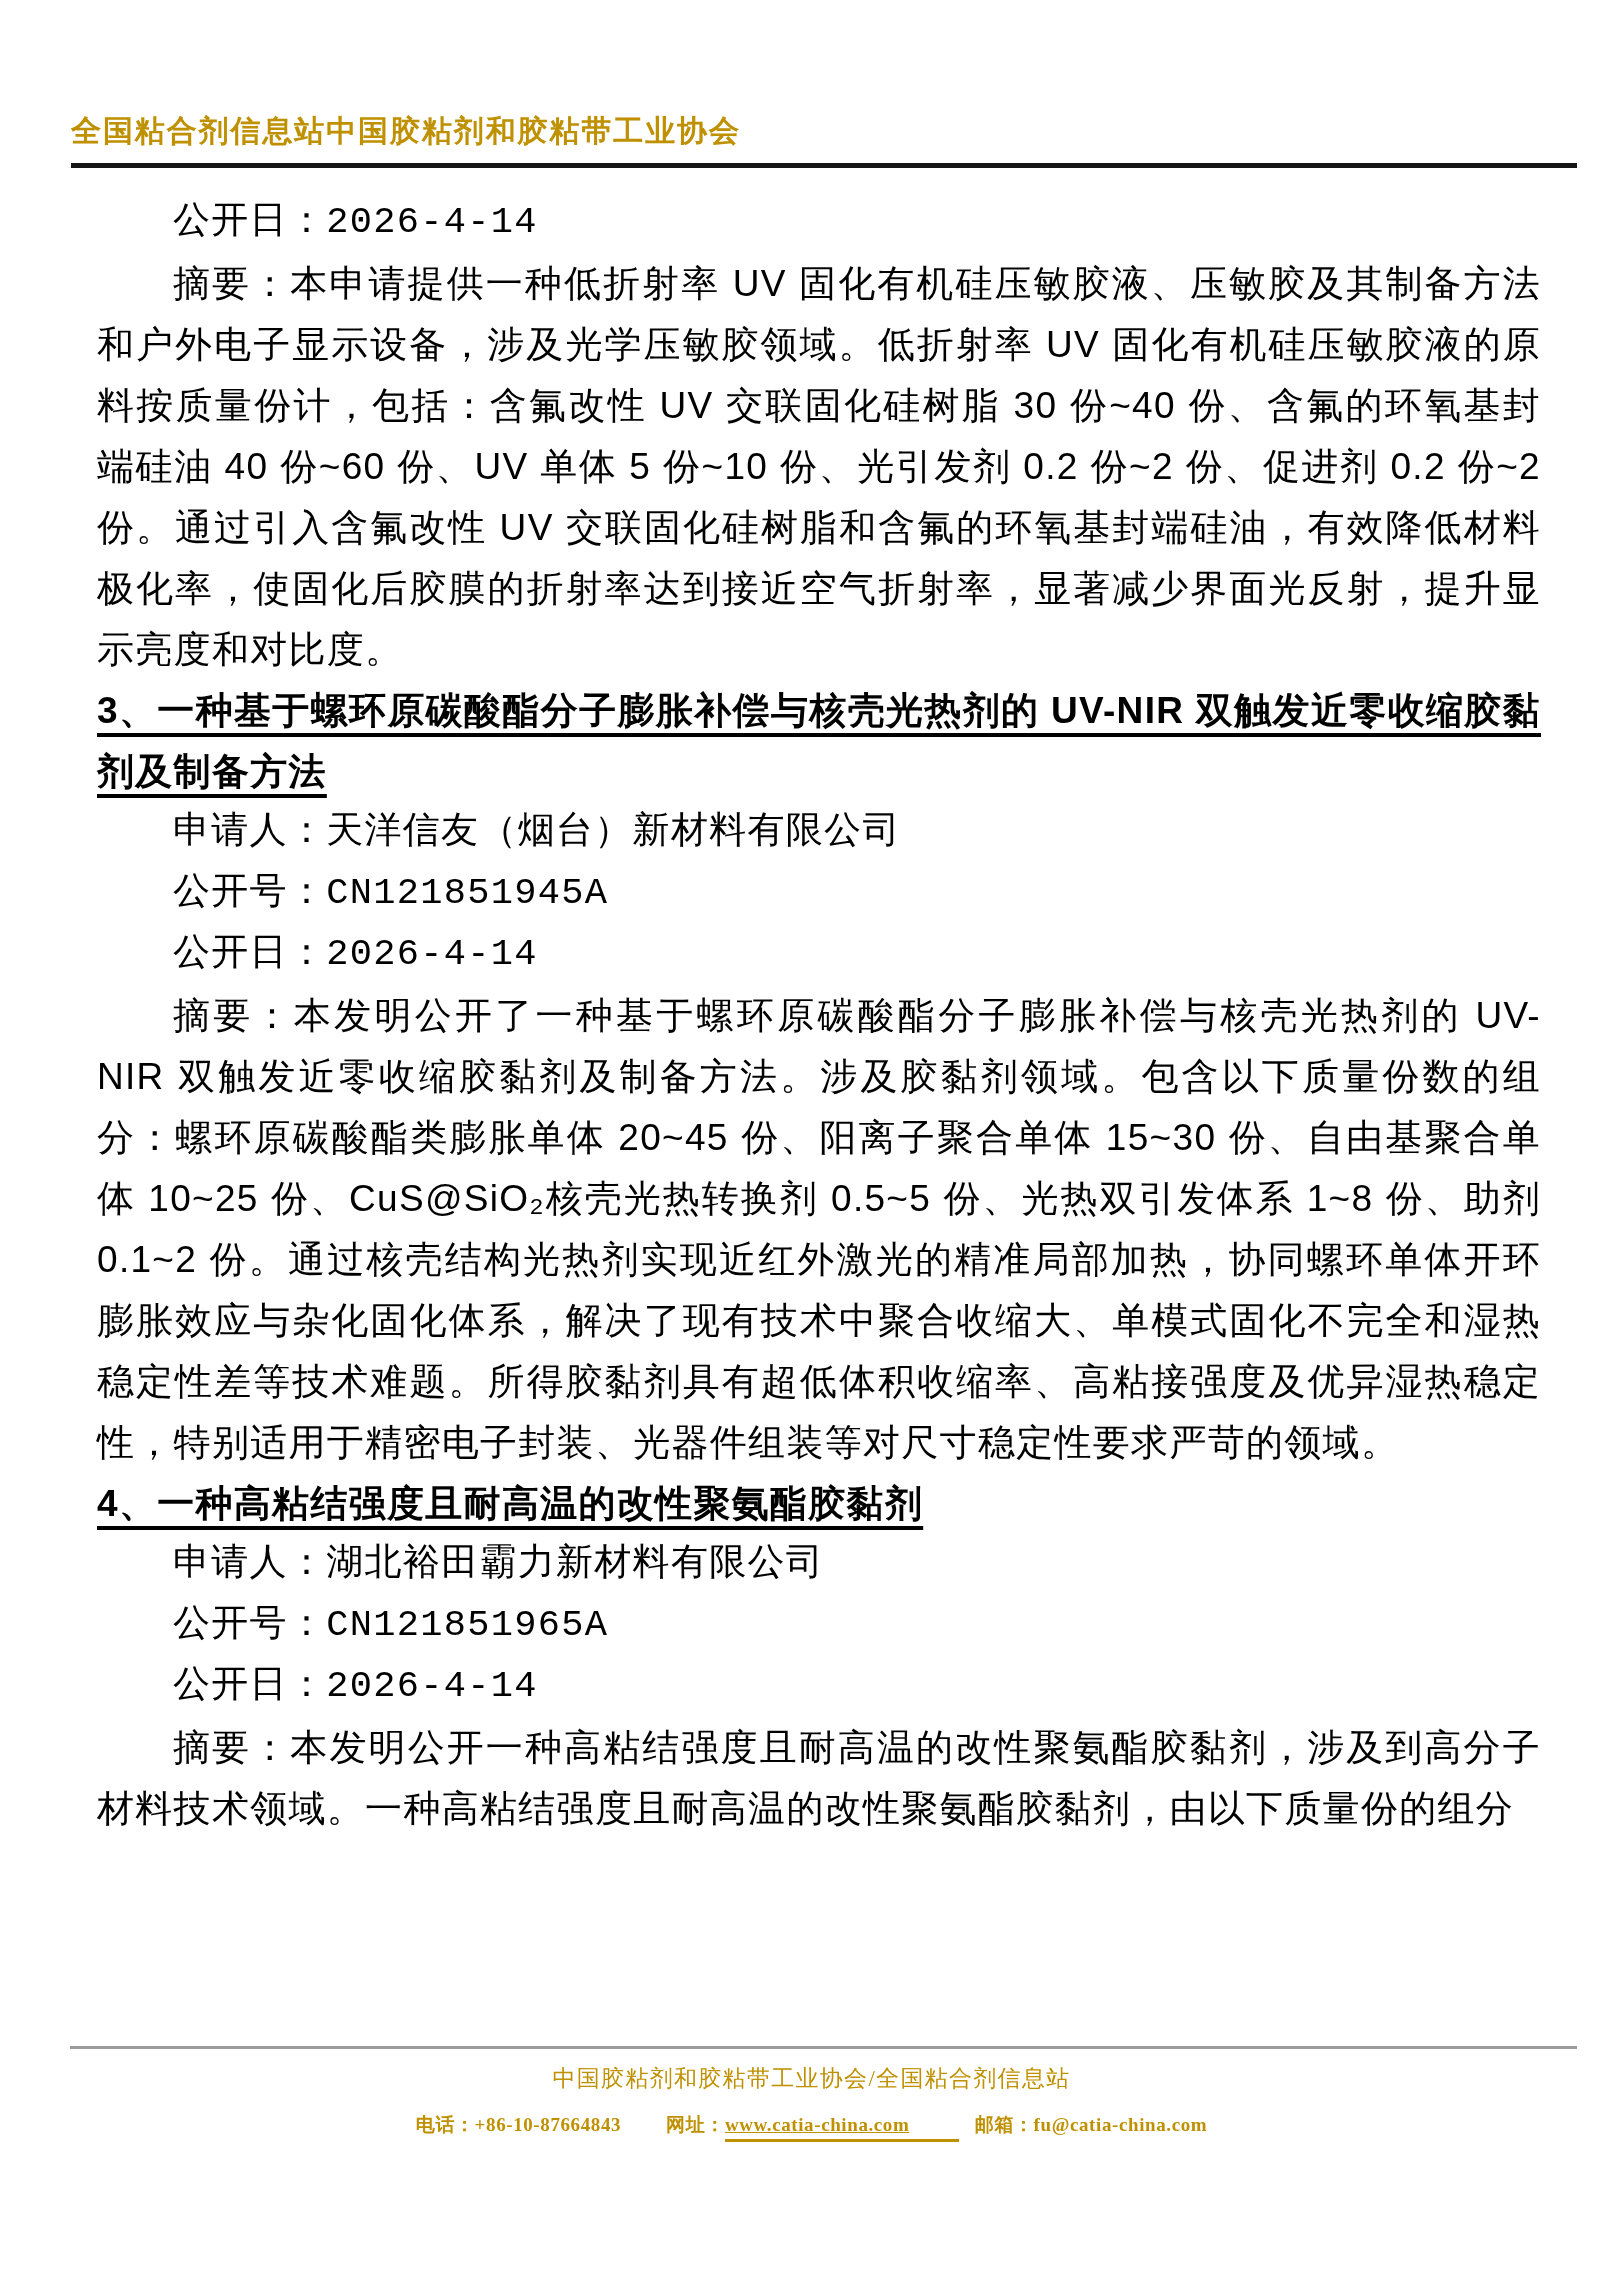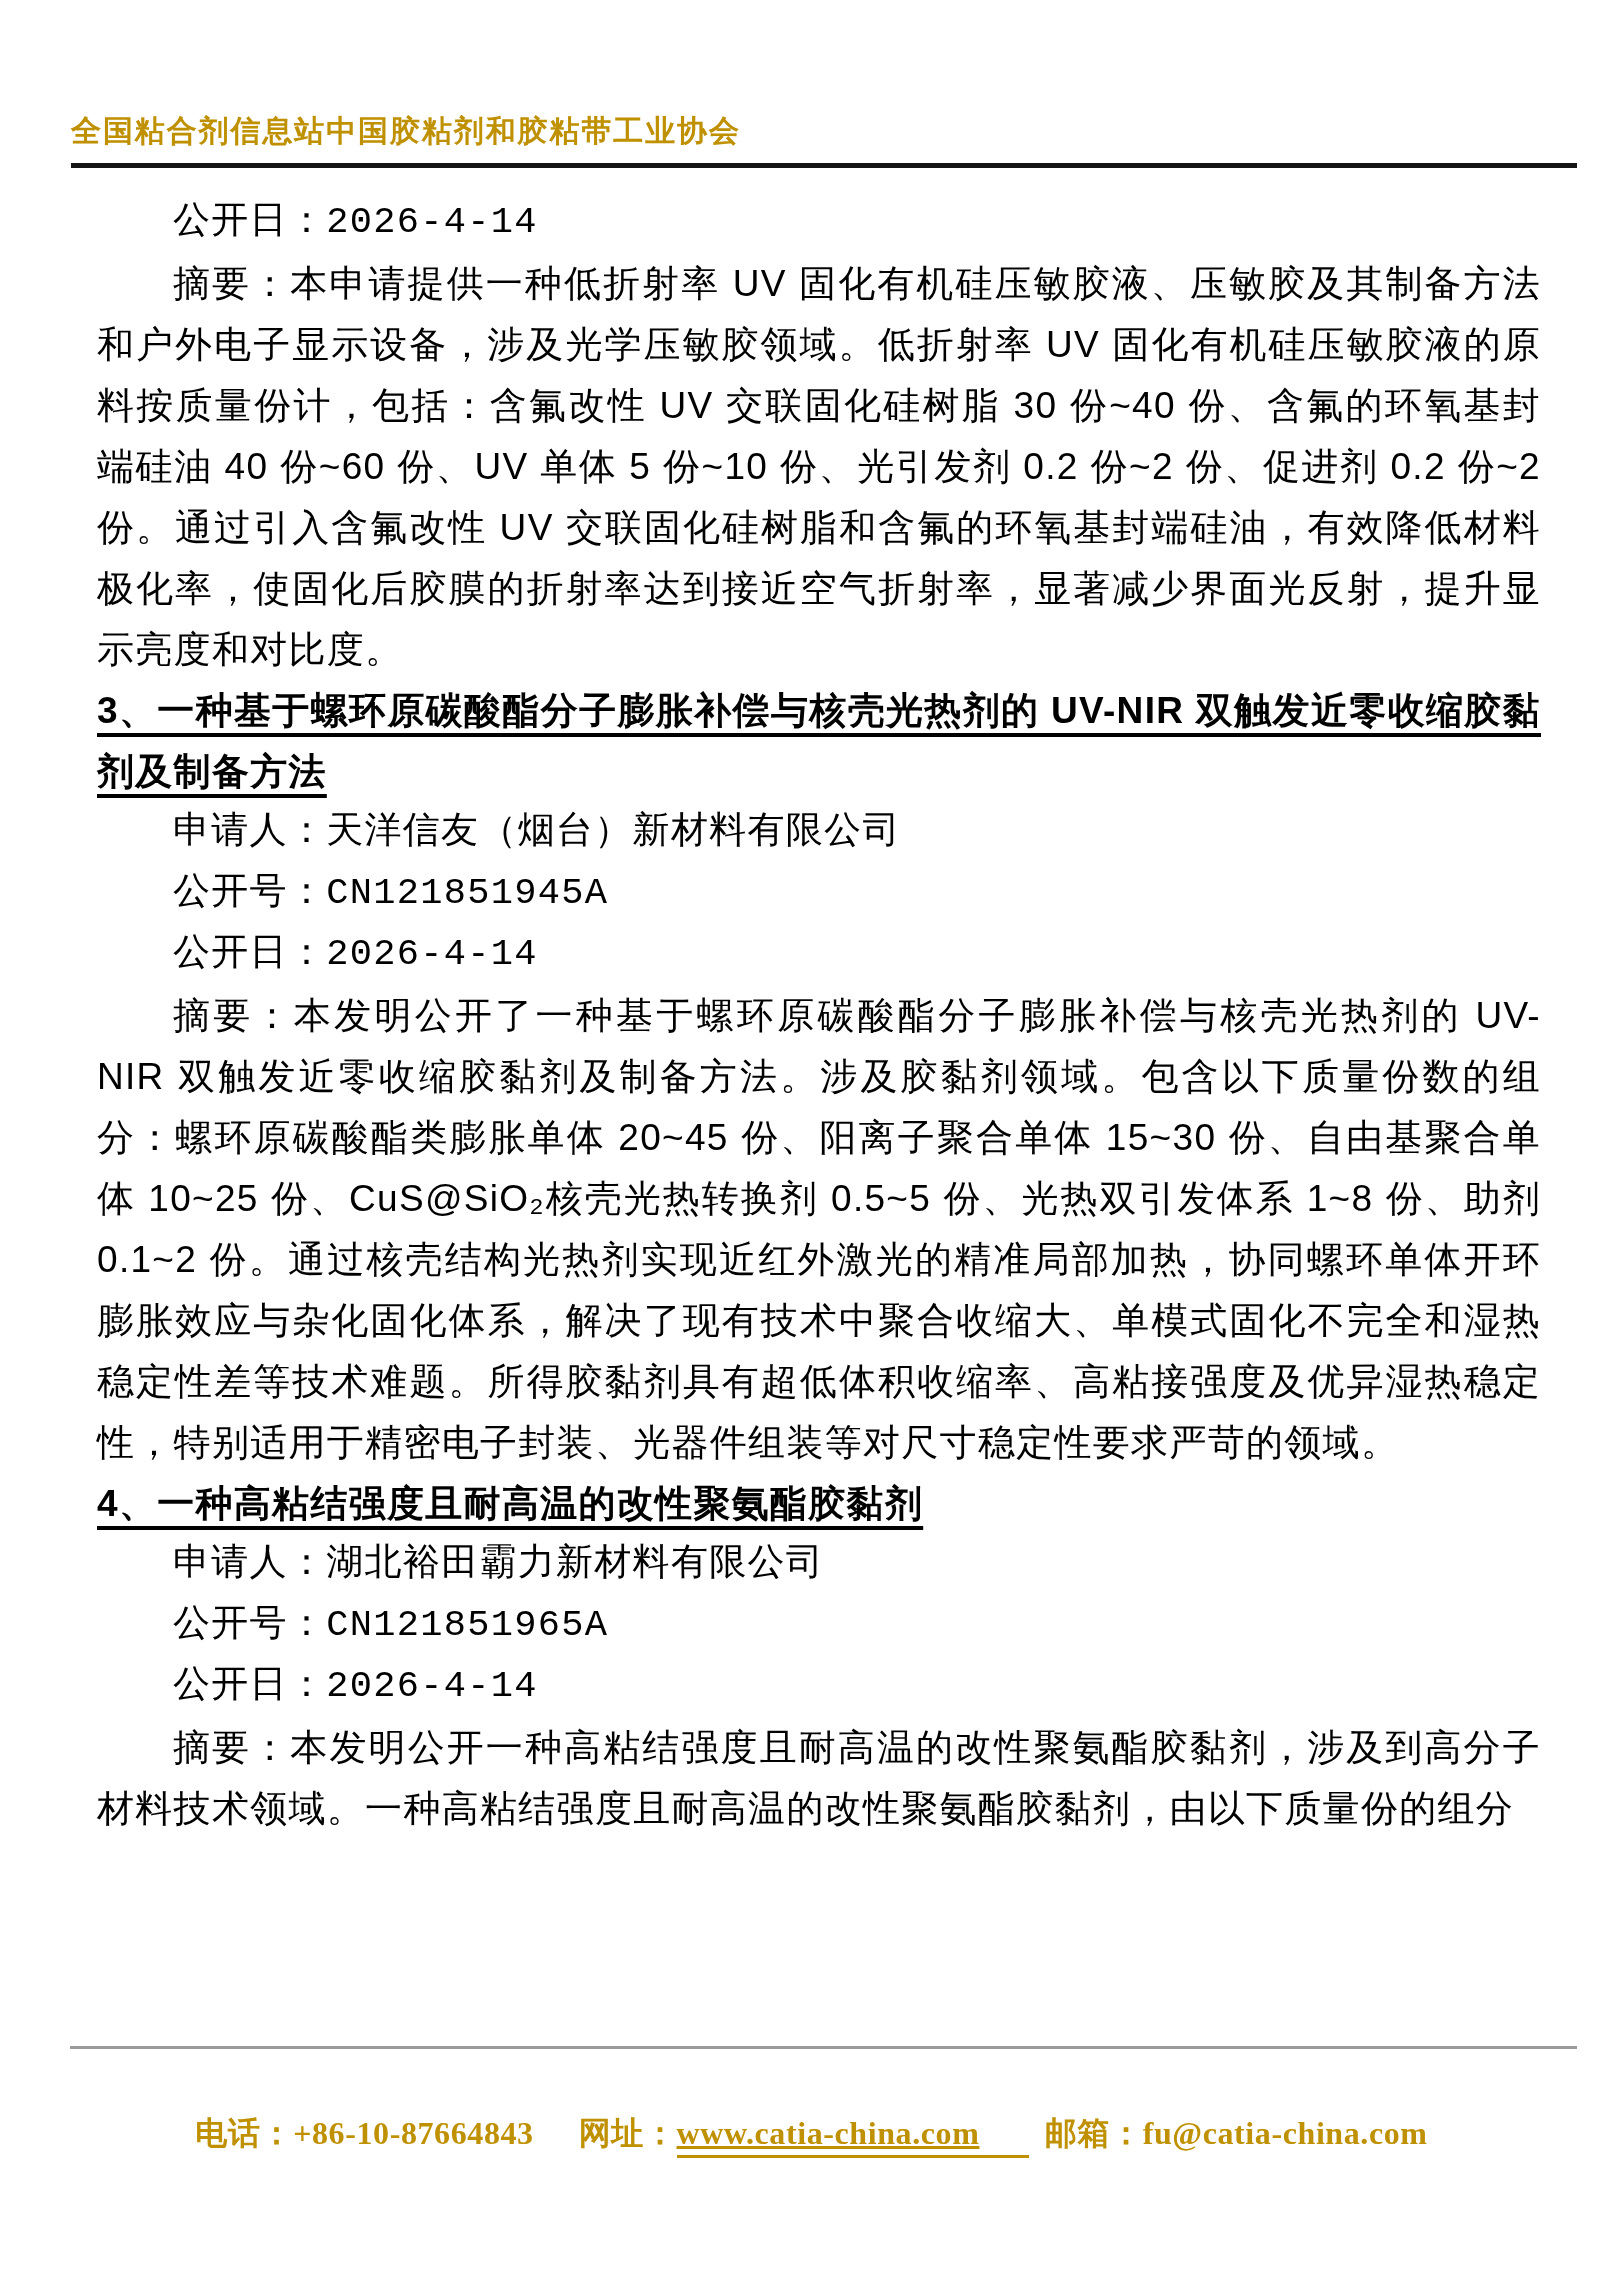--- a/index.html
+++ b/index.html
@@ -52,21 +52,21 @@
   .footer-org{
     position:absolute;left:0;right:0;top:2063px;
     text-align:center;
     font-family:"Liberation Serif","DejaVu Serif",serif;
     font-size:23px;color:var(--gold);letter-spacing:1.3px;
   }
   .footer-contact{
     position:absolute;left:0;right:0;top:2112px;
     display:flex;justify-content:center;align-items:baseline;
     font-family:"Liberation Serif","DejaVu Serif",serif;
-    font-weight:bold;font-size:32px;color:var(--gold);letter-spacing:0.6px;
+    font-weight:bold;font-size:19px;color:var(--gold);letter-spacing:0.6px;
     white-space:nowrap;
   }
   .fc-group{display:inline-block;}
   .fc-web{margin-left:45px;}
   .fc-email{margin-left:15.4px;text-align:right;}
   .weblink{
     display:inline-block;
     padding-right:50px;padding-bottom:2.6px;
     border-bottom:3.2px solid var(--gold);
     cursor:pointer;
@@ -103,20 +103,21 @@
       <p class="line"><span>申请人：</span><span>湖北裕田霸力新材料有限公司</span></p>
       <p class="line"><span>公开号：</span><span>CN121851965A</span></p>
       <p class="line"><span>公开日：</span><span>2026-4-14</span></p>
       <p class="para">摘要：本发明公开一种高粘结强度且耐高温的改性聚氨酯胶黏剂，涉及到高分子材料技术领域。一种高粘结强度且耐高温的改性聚氨酯胶黏剂，由以下质量份的组分</p>
     </section>
 
   </div>
 
   <div class="footer-rule"></div>
 
+  <div class="footer-org">中国胶粘剂和胶粘带工业协会/全国粘合剂信息站</div>
 
   <div class="footer-contact">
     <span class="fc-group"><span>电话：</span><span>+86-10-87664843</span></span>
     <span class="fc-group fc-web"><span>网址：</span><span class="weblink">www.catia-china.com</span></span>
     <span class="fc-group fc-email"><span>邮箱：</span><span>fu@catia-china.com</span></span>
   </div>
 
 </div>
 
 

